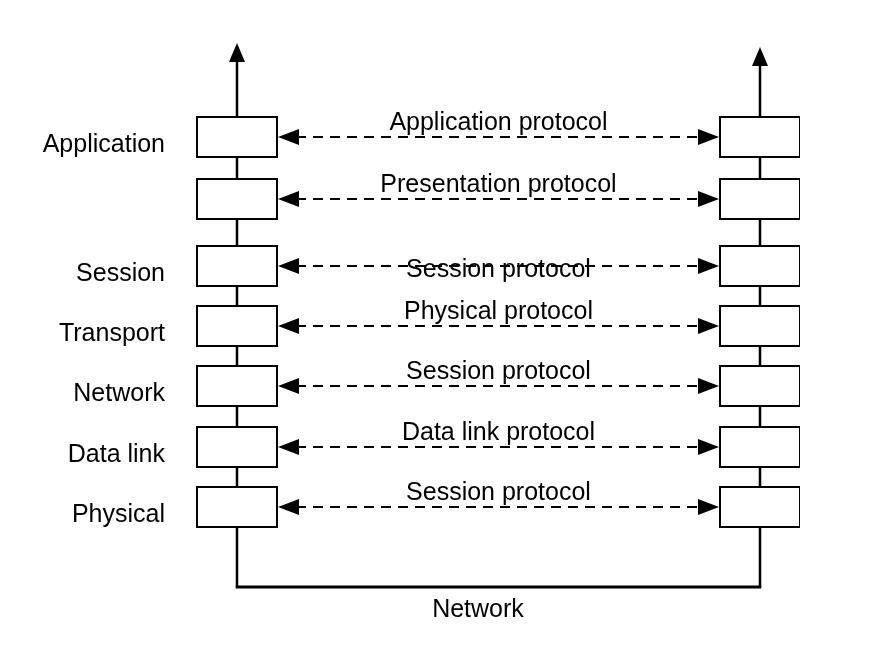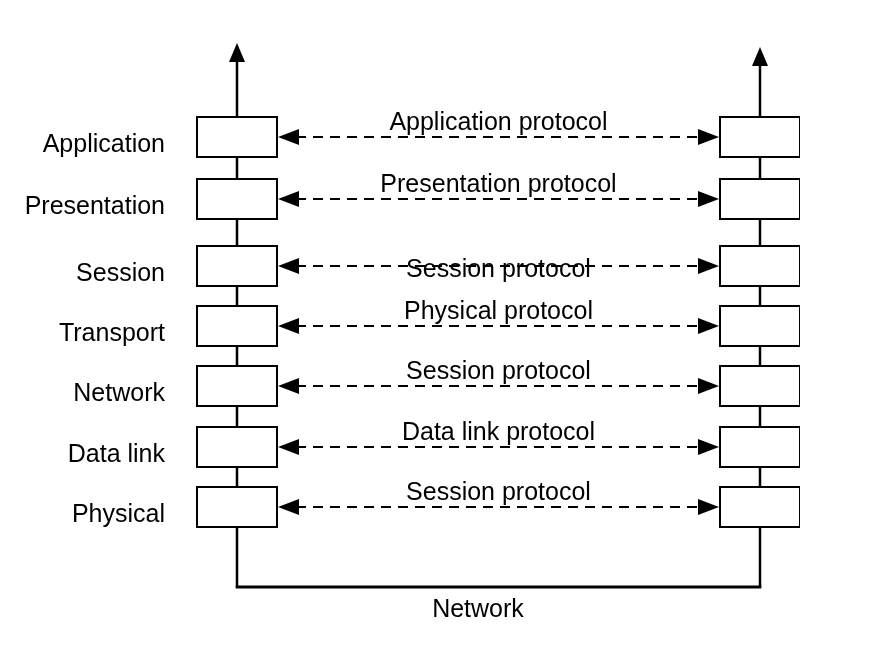--- a/index.html
+++ b/index.html
@@ -106,21 +106,20 @@
       <rect x="197" y="366" width="80" height="40"></rect>
       <rect x="720" y="366" width="80" height="40"></rect>
       <rect x="197" y="427" width="80" height="40"></rect>
       <rect x="720" y="427" width="80" height="40"></rect>
       <rect x="197" y="487" width="80" height="40"></rect>
       <rect x="720" y="487" width="80" height="40"></rect>
     </g>
   </svg>
 
   <div class="lbl layer-name" style="top:128px">Application</div>
-  <div class="lbl layer-name" style="top:190px">Presentation</div>
   <div class="lbl layer-name" style="top:317px">Transport</div>
   <div class="lbl layer-name" style="top:257px">Session</div>
   <div class="lbl layer-name" style="top:377px">Network</div>
   <div class="lbl layer-name" style="top:438px">Data link</div>
   <div class="lbl layer-name" style="top:498px">Physical</div>
 
   <div class="lbl proto-label" style="top:106px">Application protocol</div>
   <div class="lbl proto-label" style="top:168px">Presentation protocol</div>
   <div class="lbl proto-label" style="top:253px">Session protocol</div>
   <div class="lbl proto-label" style="top:295px">Physical protocol</div>

